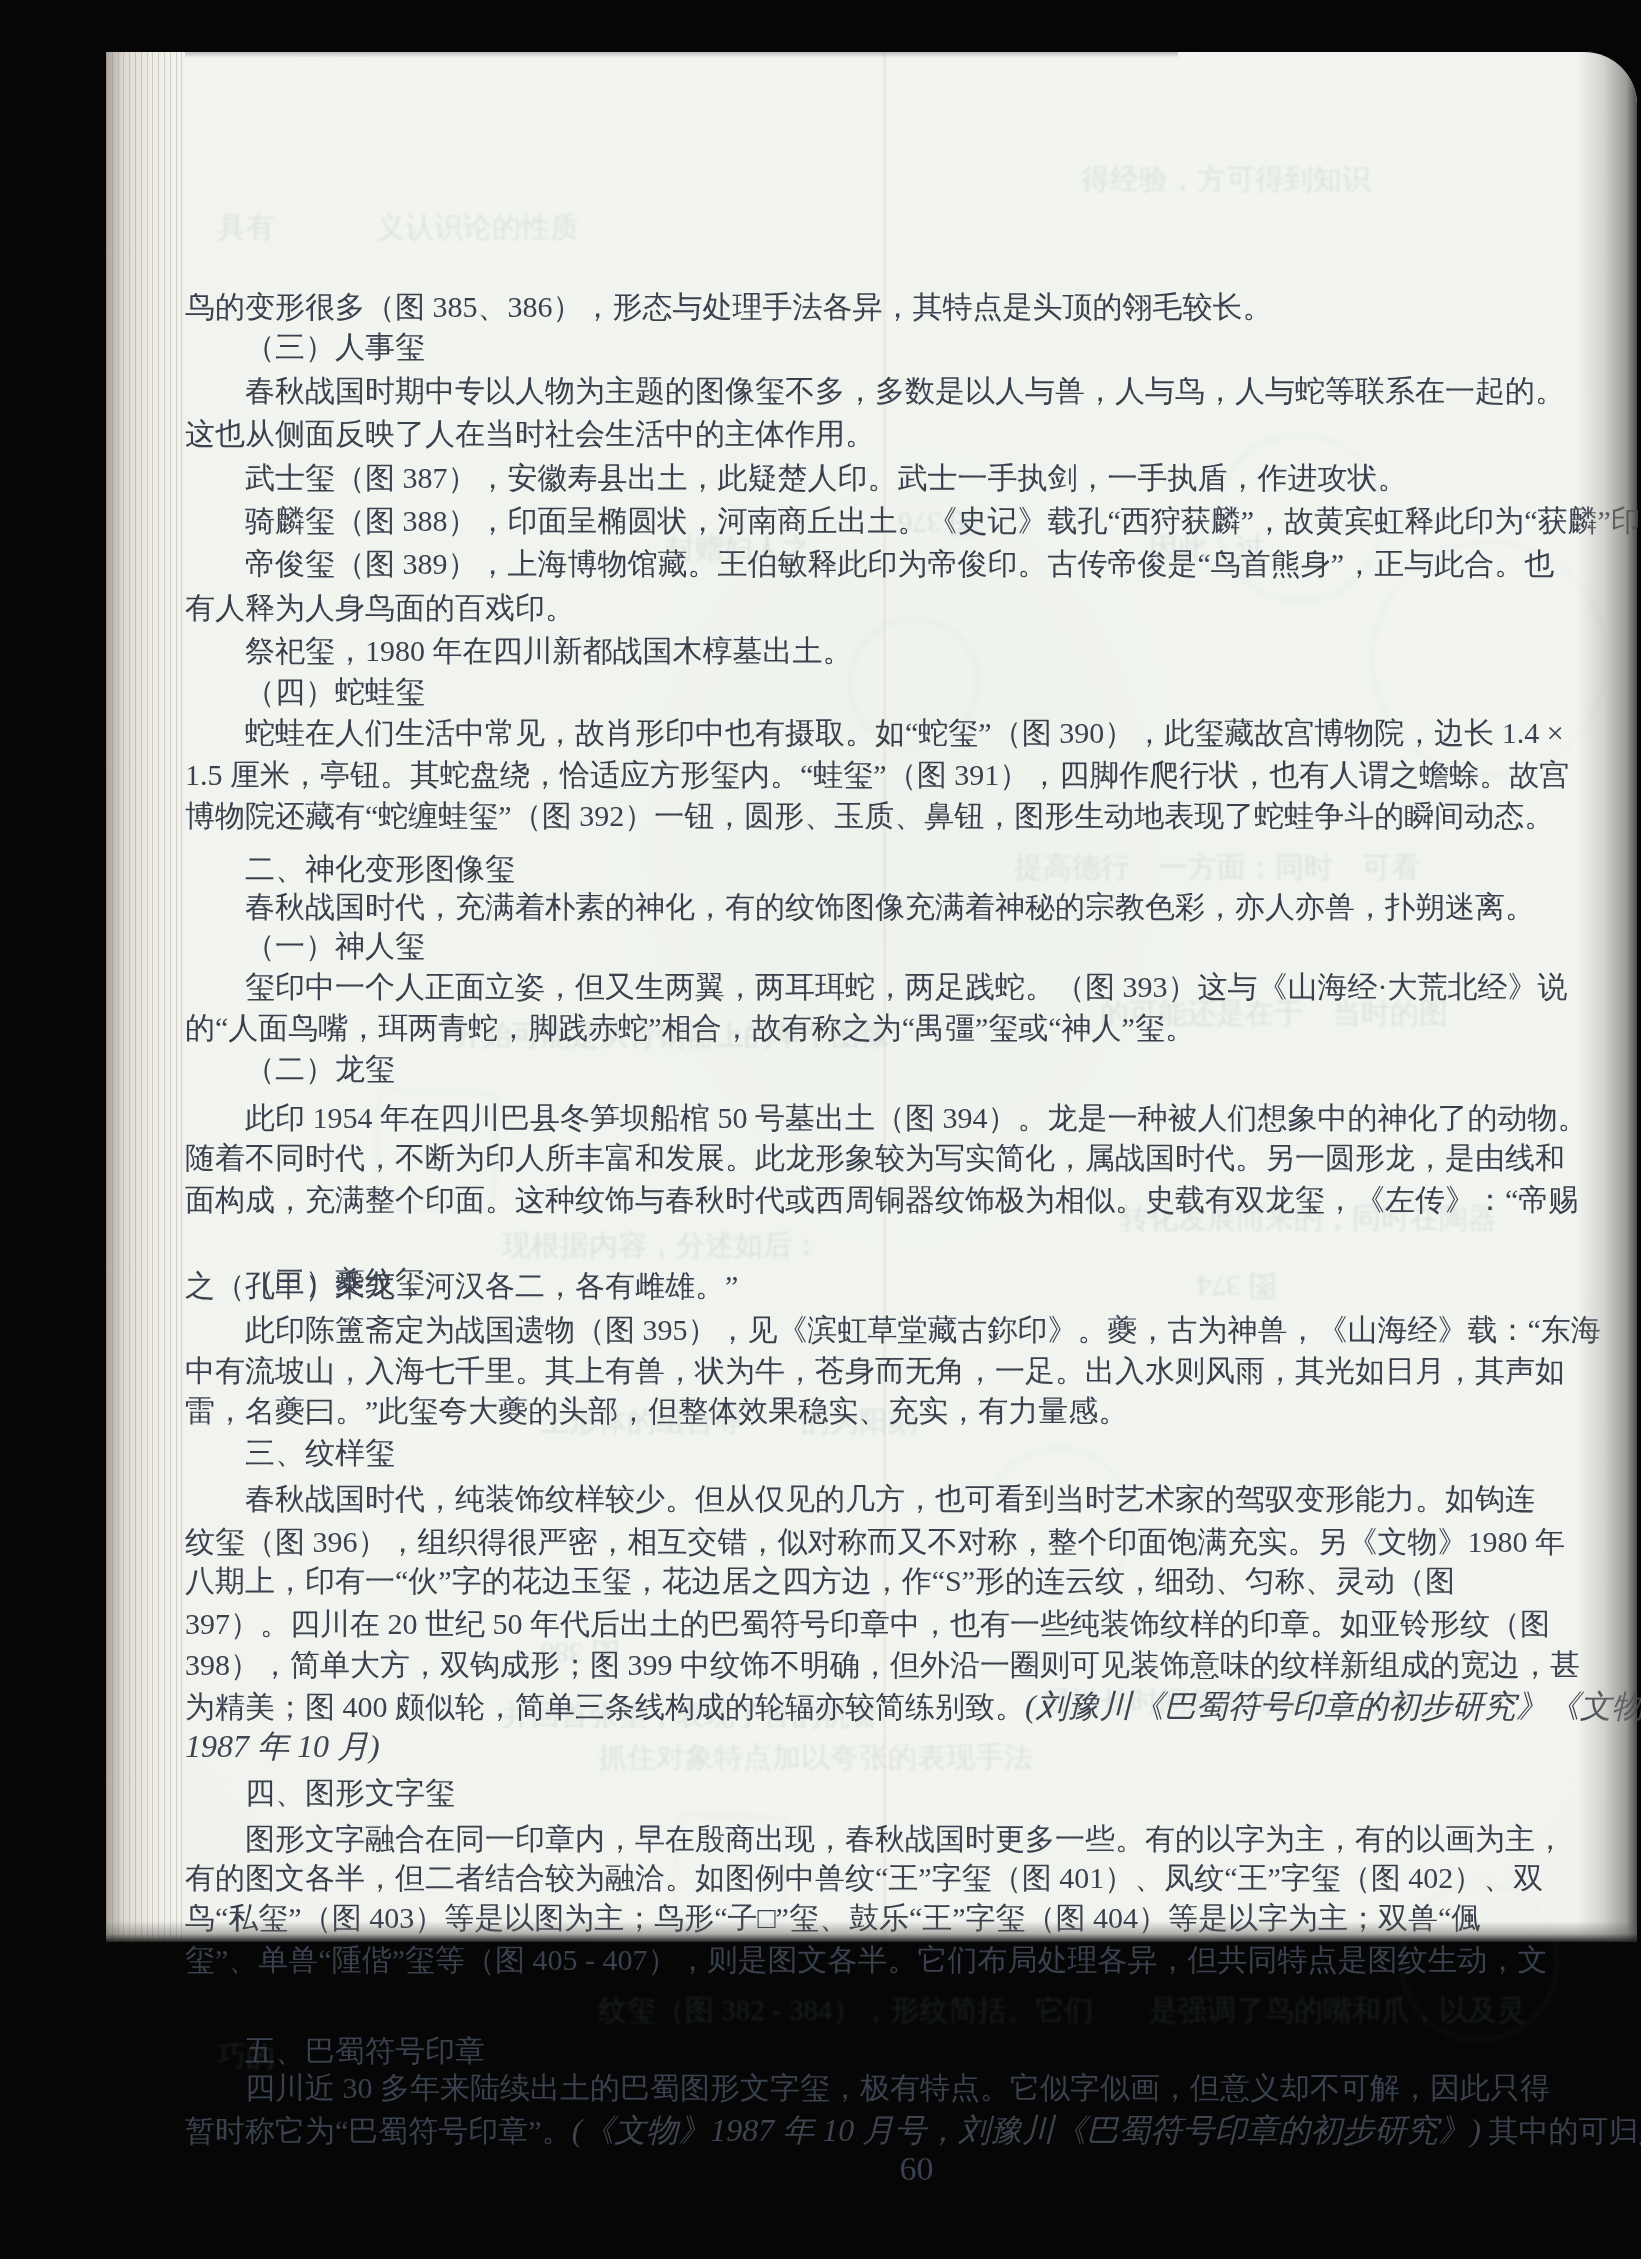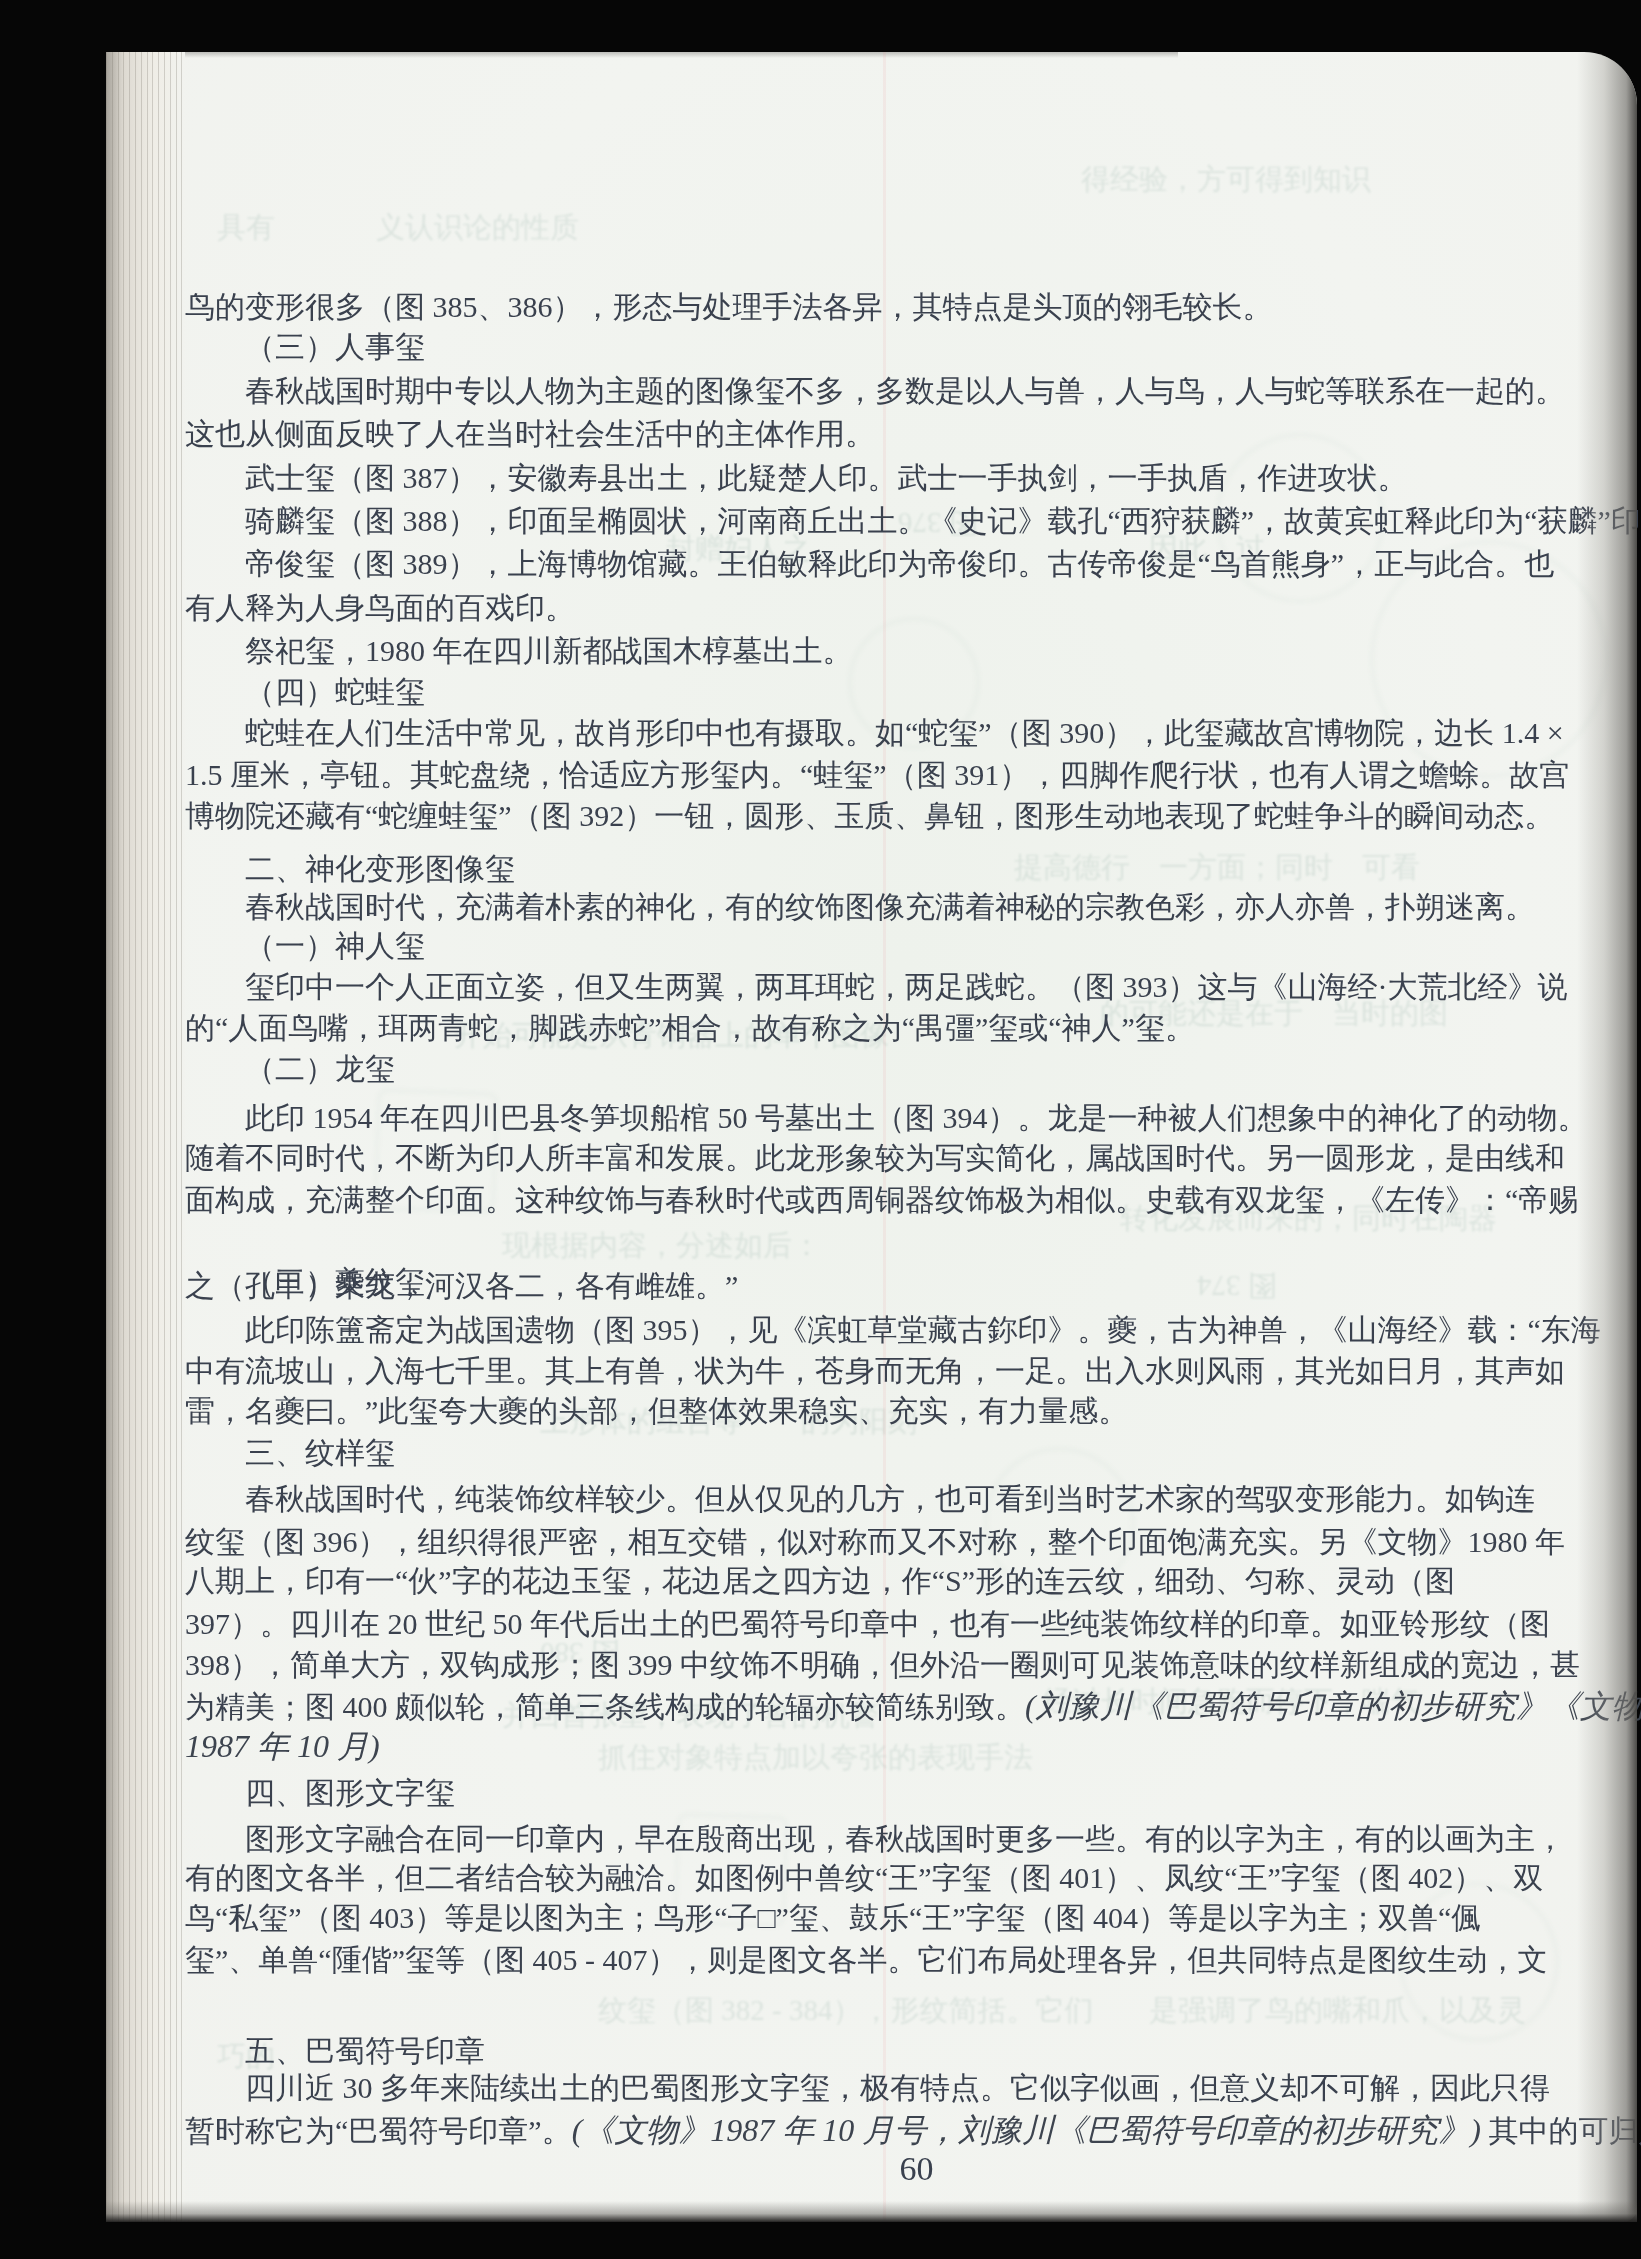--- a/index.html
+++ b/index.html
@@ -2,21 +2,21 @@
 <html><head>
 <meta charset="utf-8">
 <style>
   html,body{margin:0;padding:0;}
   body{
     width:1641px;height:2259px;position:relative;overflow:hidden;
     background:#060606;
     font-family:"Liberation Serif","DejaVu Serif",serif;
   }
   .page{
-    position:absolute;left:106px;top:52px;width:1531px;height:2170px;
+    position:absolute;left:106px;top:52px;width:1531px;height:1890px;
     background:radial-gradient(ellipse at 52% 42%, #eef2ec 0%, #f2f4f0 55%, #f1f2ee 100%);
     border-top-right-radius:53px;border-bottom-right-radius:13.5px;
   }
   .fore-edge{
     position:absolute;left:0;top:0;width:79px;height:100%;
     background:
       repeating-linear-gradient(90deg, rgba(120,115,105,.28) 0 1px, rgba(0,0,0,0) 1px 5.8px),
       linear-gradient(90deg,#a7a39b 0%,#ddd9d1 22%,#efede6 60%,#f2f3ef 100%);
   }
   .curl{

